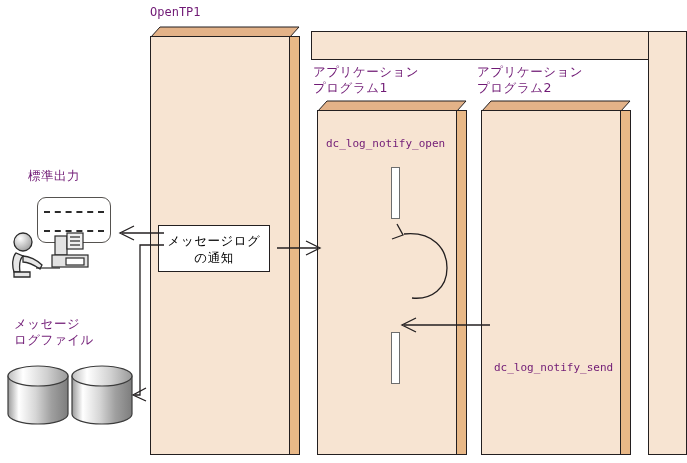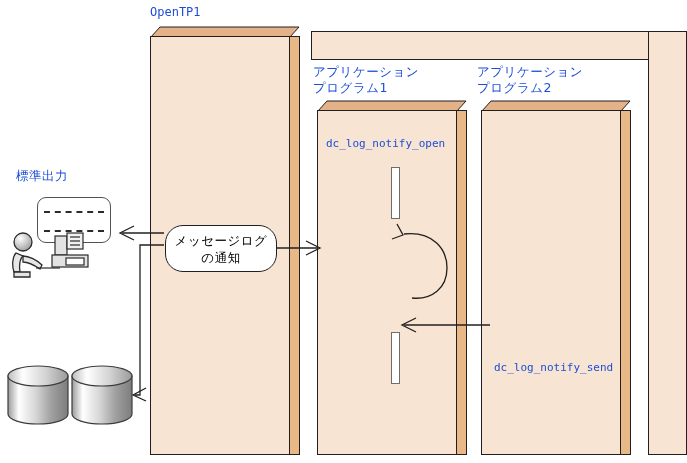--- a/index.html
+++ b/index.html
@@ -12,21 +12,21 @@
     width:687px;
     height:463px;
     background:#ffffff;
     overflow:hidden;
   }
 
   
   .lbl{
     position:absolute;
     font-size:12.5px;
-    color:#1d4ed8;
+    color:#701a75;
     line-height:16px;
     white-space:pre;
     letter-spacing:0.5px;
   }
   .mono{
     font-family:"DejaVu Sans Mono","Liberation Mono",monospace;
     font-size:11px;
     letter-spacing:0px;
     line-height:15px;
   }
@@ -159,31 +159,33 @@
   <div class="box3d" style="left:481px;top:100px;width:150px;height:355px;">
     <svg class="topsvg" width="150" height="13">
       <polygon points="0.5,11.5 10,1 149,1 139.5,11.5" fill="#e3b288" stroke="#231f20" stroke-width="1"></polygon>
     </svg>
     <div class="face"></div>
     <div class="side"></div>
   </div>
 
   <div class="lbl mono" style="left:494px;top:318px;margin-top:42px;">dc_log_notify_send</div>
 
-  <div class="lbl" style="left:16px;top:168px;">標準出力</div>
+  <div class="lbl" style="left:28px;top:168px;">標準出力</div>
 
   <div class="screen" style="left:37px;top:197px;width:74px;height:46px;"></div>
   <div class="dashrow" style="left:44px;top:211px;width:60px;"></div>
   <div class="dashrow" style="left:44px;top:230px;width:60px;"></div>
 
+  <div class="lbl" style="left:14px;top:316px;">メッセージ
+ログファイル</div>
 
   <div class="cyl-label" style="left:8px;top:390px;width:60px;">dclog1</div>
   <div class="cyl-label" style="left:72px;top:390px;width:60px;">dclog2</div>
 
-  <div class="msgbox" style="left:165px;top:225px;width:112px;height:47px;border-radius:18px;">
+  <div class="msgbox" style="left:158px;top:225px;width:112px;height:47px;">
     <span>メッセージログ</span>
     <span>の通知</span>
   </div>
 
   <svg id="vec" width="687" height="463">
     <defs>
       <linearGradient id="cylBody" x1="0" y1="0" x2="1" y2="0">
         <stop offset="0%" stop-color="#9a9a9a"></stop>
         <stop offset="18%" stop-color="#ffffff"></stop>
         <stop offset="46%" stop-color="#d6d6d6"></stop>

